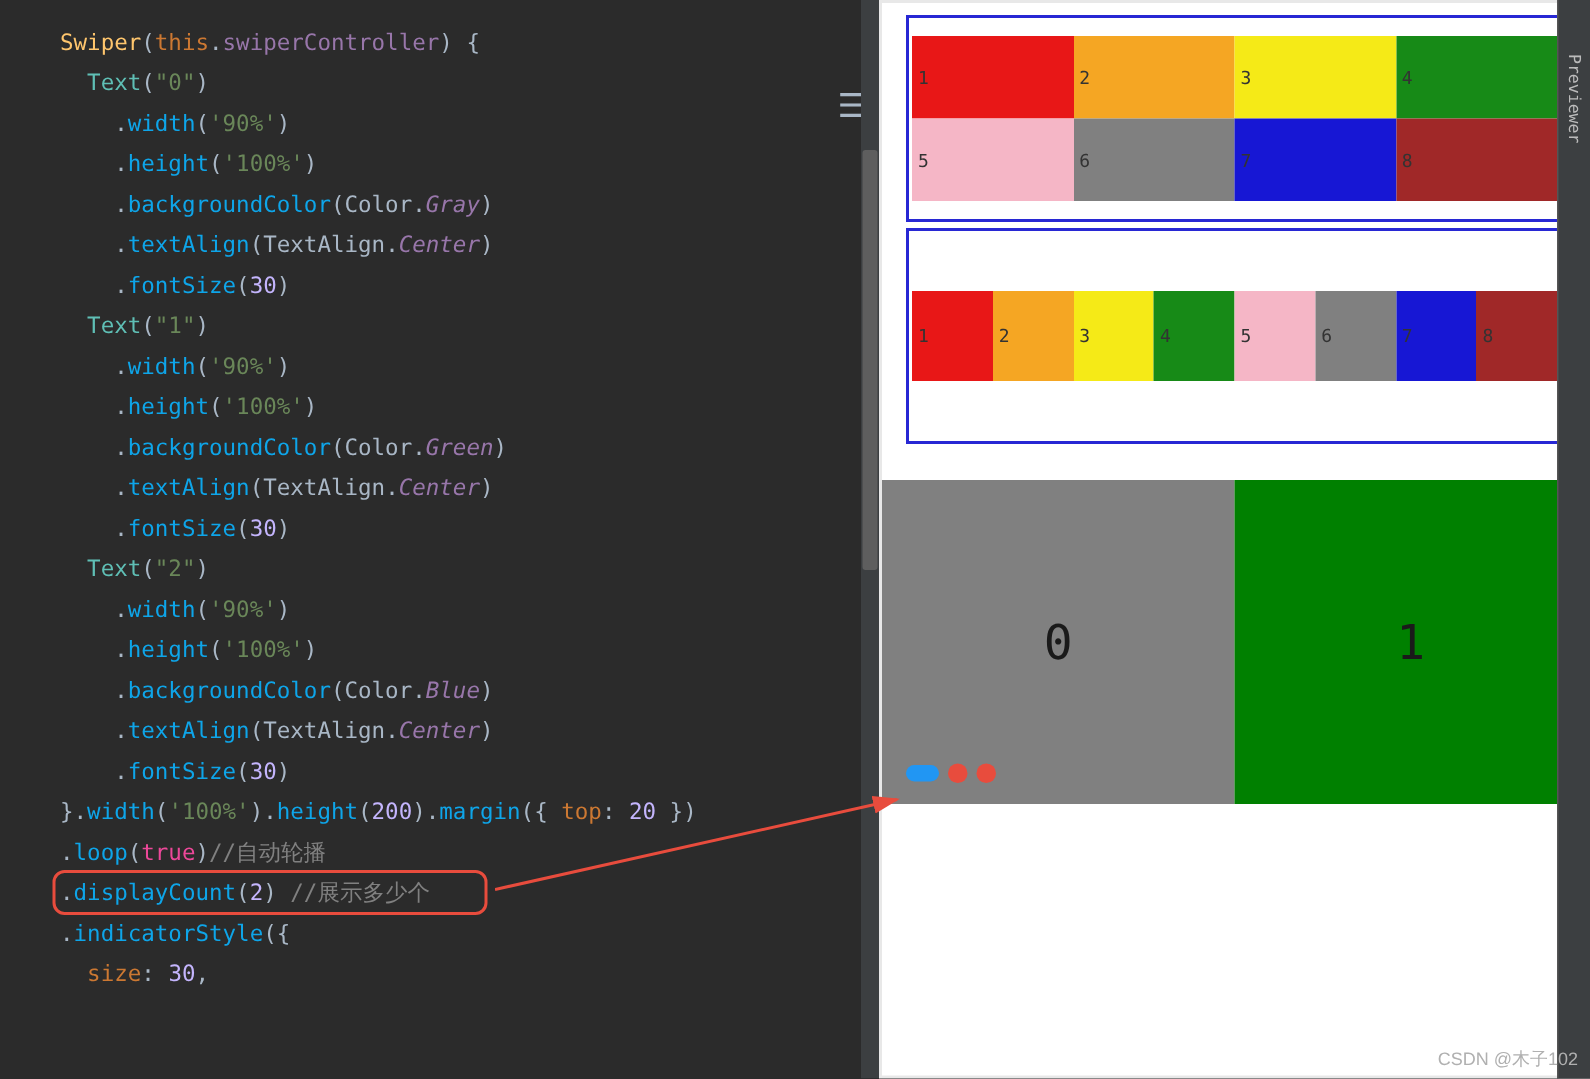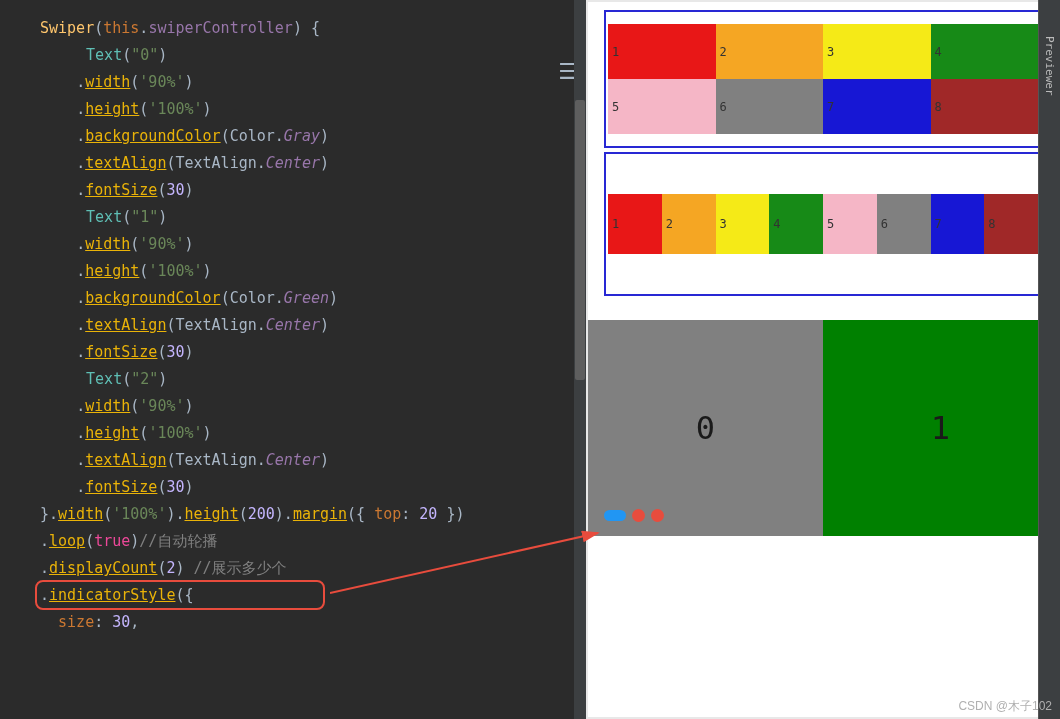--- a/index.html
+++ b/index.html
@@ -20,22 +20,22 @@
       font-size: 15px;
       line-height: 27px;
       position: relative;
       overflow: hidden;
     }
     .code-line { white-space: pre; }
     .kw-swiper { color: #ffc66d; }
     .kw-this { color: #cc7832; }
     .kw-true { color: #ec4899; }
     .prop { color: #9876aa; }
-    .method-yellow { color: #eab308; text-decoration: underline; }
-    .method-cyan { color: #5fbfb5; margin-left: 28px; }
+    .method-yellow { color: #0ea5e9; }
+    .method-cyan { color: #5fbfb5; }
     .string { color: #6a8759; }
     .number { color: #c4b5fd; }
     .class-name { color: #a9b7c6; }
     .enum-val { color: #9876aa; font-style: italic; }
     .comment { color: #808080; }
     .punc { color: #a9b7c6; }
     .object-key { color: #cc7832; text-align: right; }
     
     .highlight-box {
       position: absolute;
@@ -223,20 +223,21 @@
   <div class="code-line">  <span class="method-cyan">Text</span><span class="punc">(</span><span class="string">"1"</span><span class="punc">)</span></div>
   <div class="code-line">    <span class="punc">.</span><span class="method-yellow">width</span><span class="punc">(</span><span class="string">'90%'</span><span class="punc">)</span></div>
   <div class="code-line">    <span class="punc">.</span><span class="method-yellow">height</span><span class="punc">(</span><span class="string">'100%'</span><span class="punc">)</span></div>
   <div class="code-line">    <span class="punc">.</span><span class="method-yellow">backgroundColor</span><span class="punc">(</span><span class="class-name">Color</span><span class="punc">.</span><span class="enum-val">Green</span><span class="punc">)</span></div>
   <div class="code-line">    <span class="punc">.</span><span class="method-yellow">textAlign</span><span class="punc">(</span><span class="class-name">TextAlign</span><span class="punc">.</span><span class="enum-val">Center</span><span class="punc">)</span></div>
   <div class="code-line">    <span class="punc">.</span><span class="method-yellow">fontSize</span><span class="punc">(</span><span class="number">30</span><span class="punc">)</span></div>
 
   <div class="code-line">  <span class="method-cyan">Text</span><span class="punc">(</span><span class="string">"2"</span><span class="punc">)</span></div>
   <div class="code-line">    <span class="punc">.</span><span class="method-yellow">width</span><span class="punc">(</span><span class="string">'90%'</span><span class="punc">)</span></div>
   <div class="code-line">    <span class="punc">.</span><span class="method-yellow">height</span><span class="punc">(</span><span class="string">'100%'</span><span class="punc">)</span></div>
+  <div class="code-line">    <span class="punc">.</span><span class="method-yellow">backgroundColor</span><span class="punc">(</span><span class="class-name">Color</span><span class="punc">.</span><span class="enum-val">Blue</span><span class="punc">)</span></div>
   <div class="code-line">    <span class="punc">.</span><span class="method-yellow">textAlign</span><span class="punc">(</span><span class="class-name">TextAlign</span><span class="punc">.</span><span class="enum-val">Center</span><span class="punc">)</span></div>
   <div class="code-line">    <span class="punc">.</span><span class="method-yellow">fontSize</span><span class="punc">(</span><span class="number">30</span><span class="punc">)</span></div>
 
   <div class="code-line"><span class="punc">}.</span><span class="method-yellow">width</span><span class="punc">(</span><span class="string">'100%'</span><span class="punc">).</span><span class="method-yellow">height</span><span class="punc">(</span><span class="number">200</span><span class="punc">).</span><span class="method-yellow">margin</span><span class="punc">({ </span><span class="object-key">top</span><span class="punc">: </span><span class="number">20</span><span class="punc"> })</span></div>
 
   <div class="code-line"><span class="punc">.</span><span class="method-yellow">loop</span><span class="punc">(</span><span class="kw-true">true</span><span class="punc">)</span><span class="comment">//自动轮播</span></div>
 
   <div class="code-line"><span class="punc">.</span><span class="method-yellow">displayCount</span><span class="punc">(</span><span class="number">2</span><span class="punc">) </span><span class="comment">//展示多少个</span></div>
 
   <div class="code-line"><span class="punc">.</span><span class="method-yellow">indicatorStyle</span><span class="punc">({</span></div>

